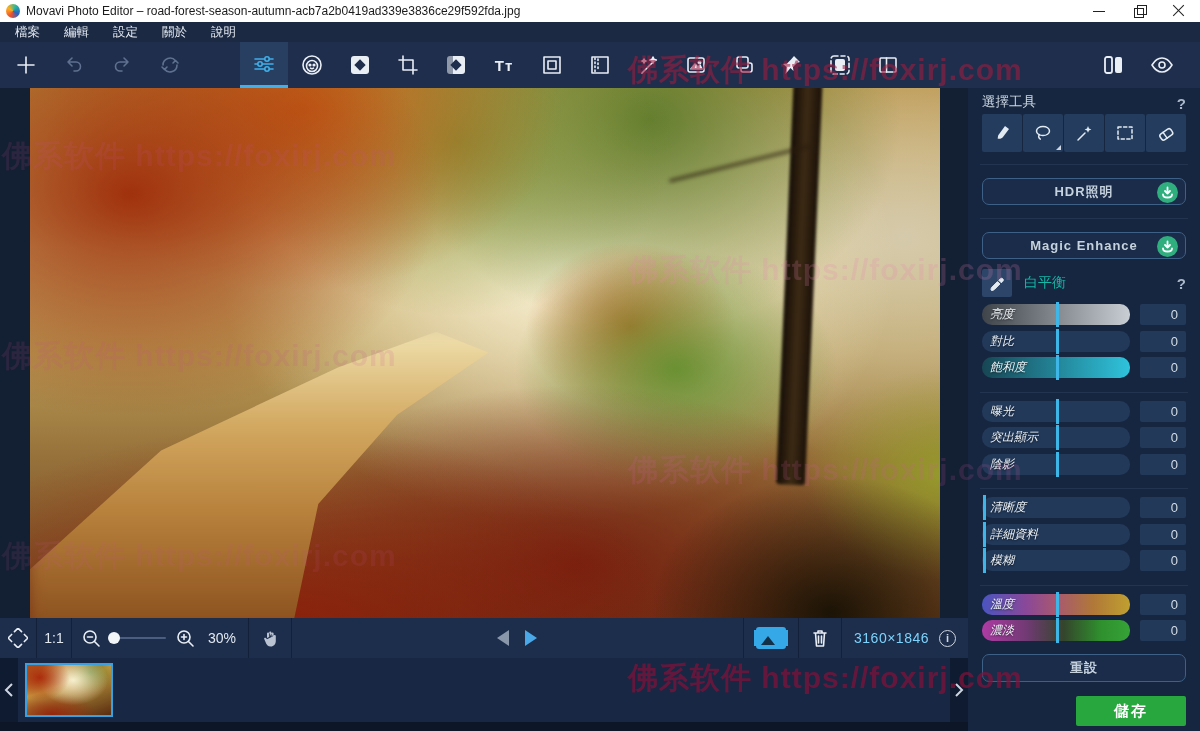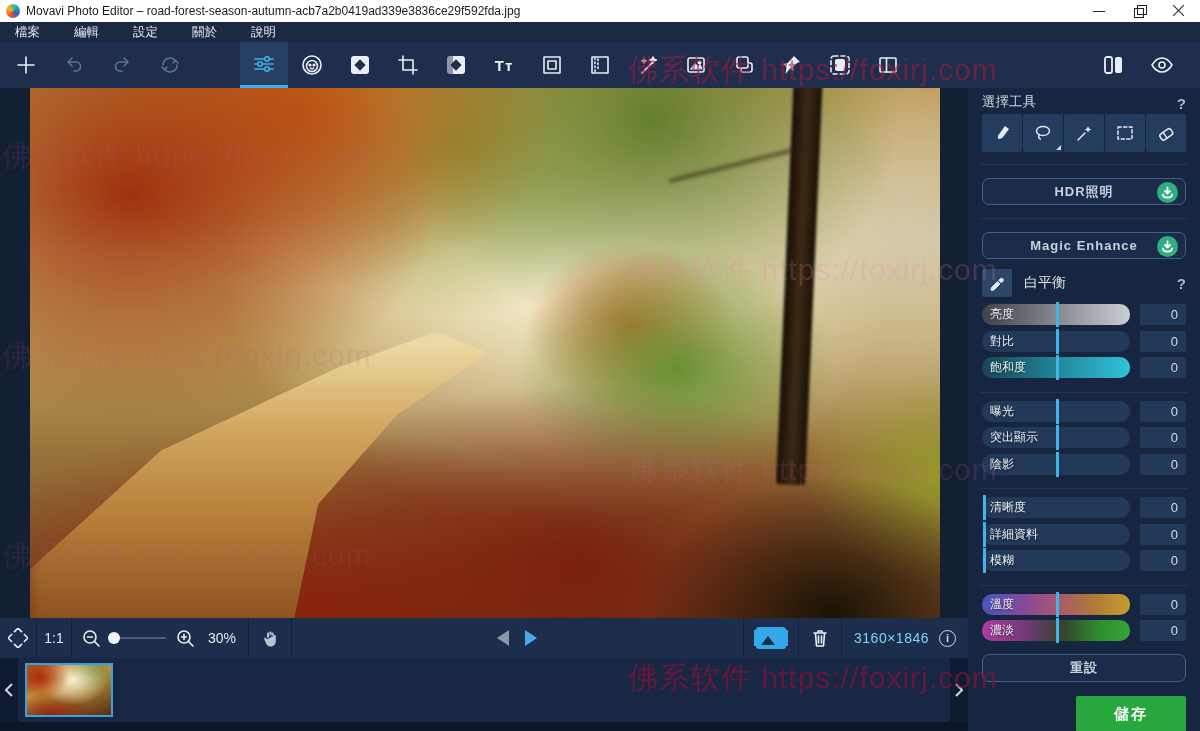--- a/index.html
+++ b/index.html
@@ -16,21 +16,21 @@
   .apptitle { font-size:12px; color:#1b1b1b; flex:1; white-space:nowrap; overflow:hidden; }
   .winbtns { display:flex; align-items:center; gap:26px; padding-right:8px; }
   .winbtn { width:14px; height:14px; position:relative; cursor:pointer; }
   .wb-min::after { content:""; position:absolute; left:1px; right:1px; top:7px; border-top:1.4px solid #222; }
   .wb-max::before { content:""; position:absolute; left:2px; top:4px; width:8px; height:8px; border:1.2px solid #222; background:#fff; }
   .wb-max::after { content:""; position:absolute; left:5px; top:1px; width:8px; height:8px; border:1.2px solid #222; }
   .wb-close::before,.wb-close::after { content:""; position:absolute; left:-1px; top:6px; width:15px; border-top:1.5px solid #222; }
   .wb-close::before { transform:rotate(45deg); } .wb-close::after { transform:rotate(-45deg); }
   
   .menubar { position:absolute; left:0; top:22px; width:1200px; height:20px; background:#1b2942;
-    display:flex; align-items:center; gap:20px; padding-left:8px; }
+    display:flex; align-items:center; gap:10px; padding-left:8px; }
   .menuitem { color:#e4eaf2; font-size:12.5px; padding:2px 7px; cursor:pointer; }
   
   .toolbar { position:absolute; left:0; top:42px; width:1200px; height:46px; background:#1f2e4c;
     display:flex; align-items:center; }
   .tbtn { width:48px; height:46px; display:flex; align-items:center; justify-content:center; cursor:pointer; }
   .tbtn svg { display:block; }
   .tbtn.active { background:#293f61; border-bottom:3px solid #3fb0ea; }
   .tb-spacer { width:46px; }
   .tb-flex { flex:1; }
   .ic { stroke:#e9eef5; fill:none; stroke-width:1.6; stroke-linecap:round; stroke-linejoin:round; }
@@ -56,21 +56,21 @@
       linear-gradient(180deg,#b98f3f 0%,#cdb670 30%,#b89a55 50%,#96713a 70%,#70401c 100%);
   }
   .road { position:absolute; left:0; top:46%; width:72%; height:56%; filter:blur(7px);
     background:linear-gradient(180deg,#efe0ad 0%,#d2a75f 32%,#b67f3a 62%,#8a4f1e 100%);
     clip-path:polygon(62% 0,70% 7%,56% 28%,44% 58%,40% 100%,0 100%,0 80%,20% 40%,47% 12%); }
   .trunk { position:absolute; left:83%; top:-3%; width:3.2%; height:78%; background:linear-gradient(90deg,#150d06,#3c2a14,#1a1008);
     transform:rotate(2.5deg); filter:blur(1.5px); border-radius:4px; }
   .branch { position:absolute; left:70%; top:14%; width:16%; height:3px; background:rgba(40,26,12,.8);
     transform:rotate(-14deg); filter:blur(2px); border-radius:2px; }
   
-  .wm { position:absolute; z-index:40; pointer-events:none; font-size:30px; font-weight:normal;
+  .wm { position:absolute; z-index:40; pointer-events:none; font-size:30px; font-weight:bold;
     white-space:nowrap; letter-spacing:1px; }
   .wm1 { left:628px; top:50px;  color:rgba(158,28,64,.58); }
   .wm2 { left:2px;  top:136px;  color:rgba(200,80,150,.14); }
   .wm3 { left:628px; top:250px; color:rgba(235,130,180,.20); }
   .wm4 { left:2px;  top:336px;  color:rgba(200,80,150,.14); }
   .wm5 { left:628px; top:450px; color:rgba(210,90,160,.17); }
   .wm6 { left:2px;  top:536px;  color:rgba(200,80,150,.12); }
   .wm7 { left:628px; top:658px; color:rgba(130,18,58,.72); }
   
   .statusbar { position:absolute; left:0; top:618px; width:968px; height:40px; background:#1d2e4c;
@@ -121,37 +121,37 @@
   .obtn { position:relative; height:27px; border:1px solid #3d6186; border-radius:7px; background:rgba(42,74,116,.18);
     display:flex; align-items:center; justify-content:center; font-size:13px; font-weight:bold; color:#c6d2dd;
     cursor:pointer; letter-spacing:1px; }
   .badge { position:absolute; right:7px; top:2.5px; width:21px; height:21px; border-radius:50%; background:#2fae7e;
     display:flex; align-items:center; justify-content:center; }
   .badge svg { stroke:#fff; fill:none; stroke-width:1.8; stroke-linecap:round; stroke-linejoin:round; }
   .wbrow { display:flex; align-items:center; margin-top:10px; height:28px; margin-bottom:7px; }
   .wbbtn { width:30px; height:28px; background:#2c4568; border-radius:2px; display:flex; align-items:center;
     justify-content:center; cursor:pointer; margin-right:12px; }
   .wbbtn svg { stroke:#e2eaf2; fill:#e2eaf2; stroke-width:1; }
-  .wblabel { flex:1; font-size:14px; color:#e5e5e5; }
+  .wblabel { flex:1; font-size:14px; color:#14b8a6; }
   .srow { display:flex; gap:10px; margin-bottom:5.5px; }
-  .track { position:relative; flex:1; height:21px; border-radius:10px; background:#22395a; cursor:pointer; }
+  .track { position:relative; flex:1; height:21px; border-radius:10px; background:#22395a; cursor:pointer;font-style:italic; }
   .t-bright { background:linear-gradient(90deg,#3f444b,#c9ced4); }
   .t-sat { background:linear-gradient(90deg,#174654,#2fc3dc); }
   .t-temp { background:linear-gradient(90deg,#4a55c0 0%,#8a4898 30%,#a85870 50%,#b07838 75%,#c0a030 100%);text-align:right; }
   .t-tint { background:linear-gradient(90deg,#ae3ba4 0%,#713a74 30%,#34452c 55%,#2f8f2e 80%,#36a336 100%); }
   .slabel { position:absolute; left:8px; top:0; line-height:21px; font-size:12px; color:#eef3f7;
     text-shadow:0 1px 2px rgba(0,0,0,.6); }
   .marker { position:absolute; left:50%; top:-2px; bottom:-2px; width:3px; background:#3fb6e8; cursor:ew-resize; }
   .marker.at-zero { left:1px; }
   .val { width:46px; height:21px; background:#22395a; border-radius:2px; font-size:13px; color:#d4dce4;
     text-align:right; line-height:21px; padding-right:8px; cursor:text; }
   .gap8 { height:8px; } .gap13 { height:13px; }
   .resetbtn { margin-top:13px; height:28px; }
   .saverow { display:flex; justify-content:flex-end; margin-top:14px; }
-  .savebtn { width:110px; height:36px; background:#28a73e; border:none; border-radius:2px; color:#fff;
+  .savebtn { width:110px; height:30px; background:#28a73e; border:none; border-radius:2px; color:#fff;
     font-size:15px; font-weight:bold; cursor:pointer; letter-spacing:2px; font-family:inherit; }
 </style>
 </head>
 <body>
 
 <div id="app">
 
   <div class="titlebar">
     <div class="applogo"></div>
     <div class="apptitle">Movavi Photo Editor – road-forest-season-autumn-acb7a2b0419ad339e3836ce29f592fda.jpg</div>

